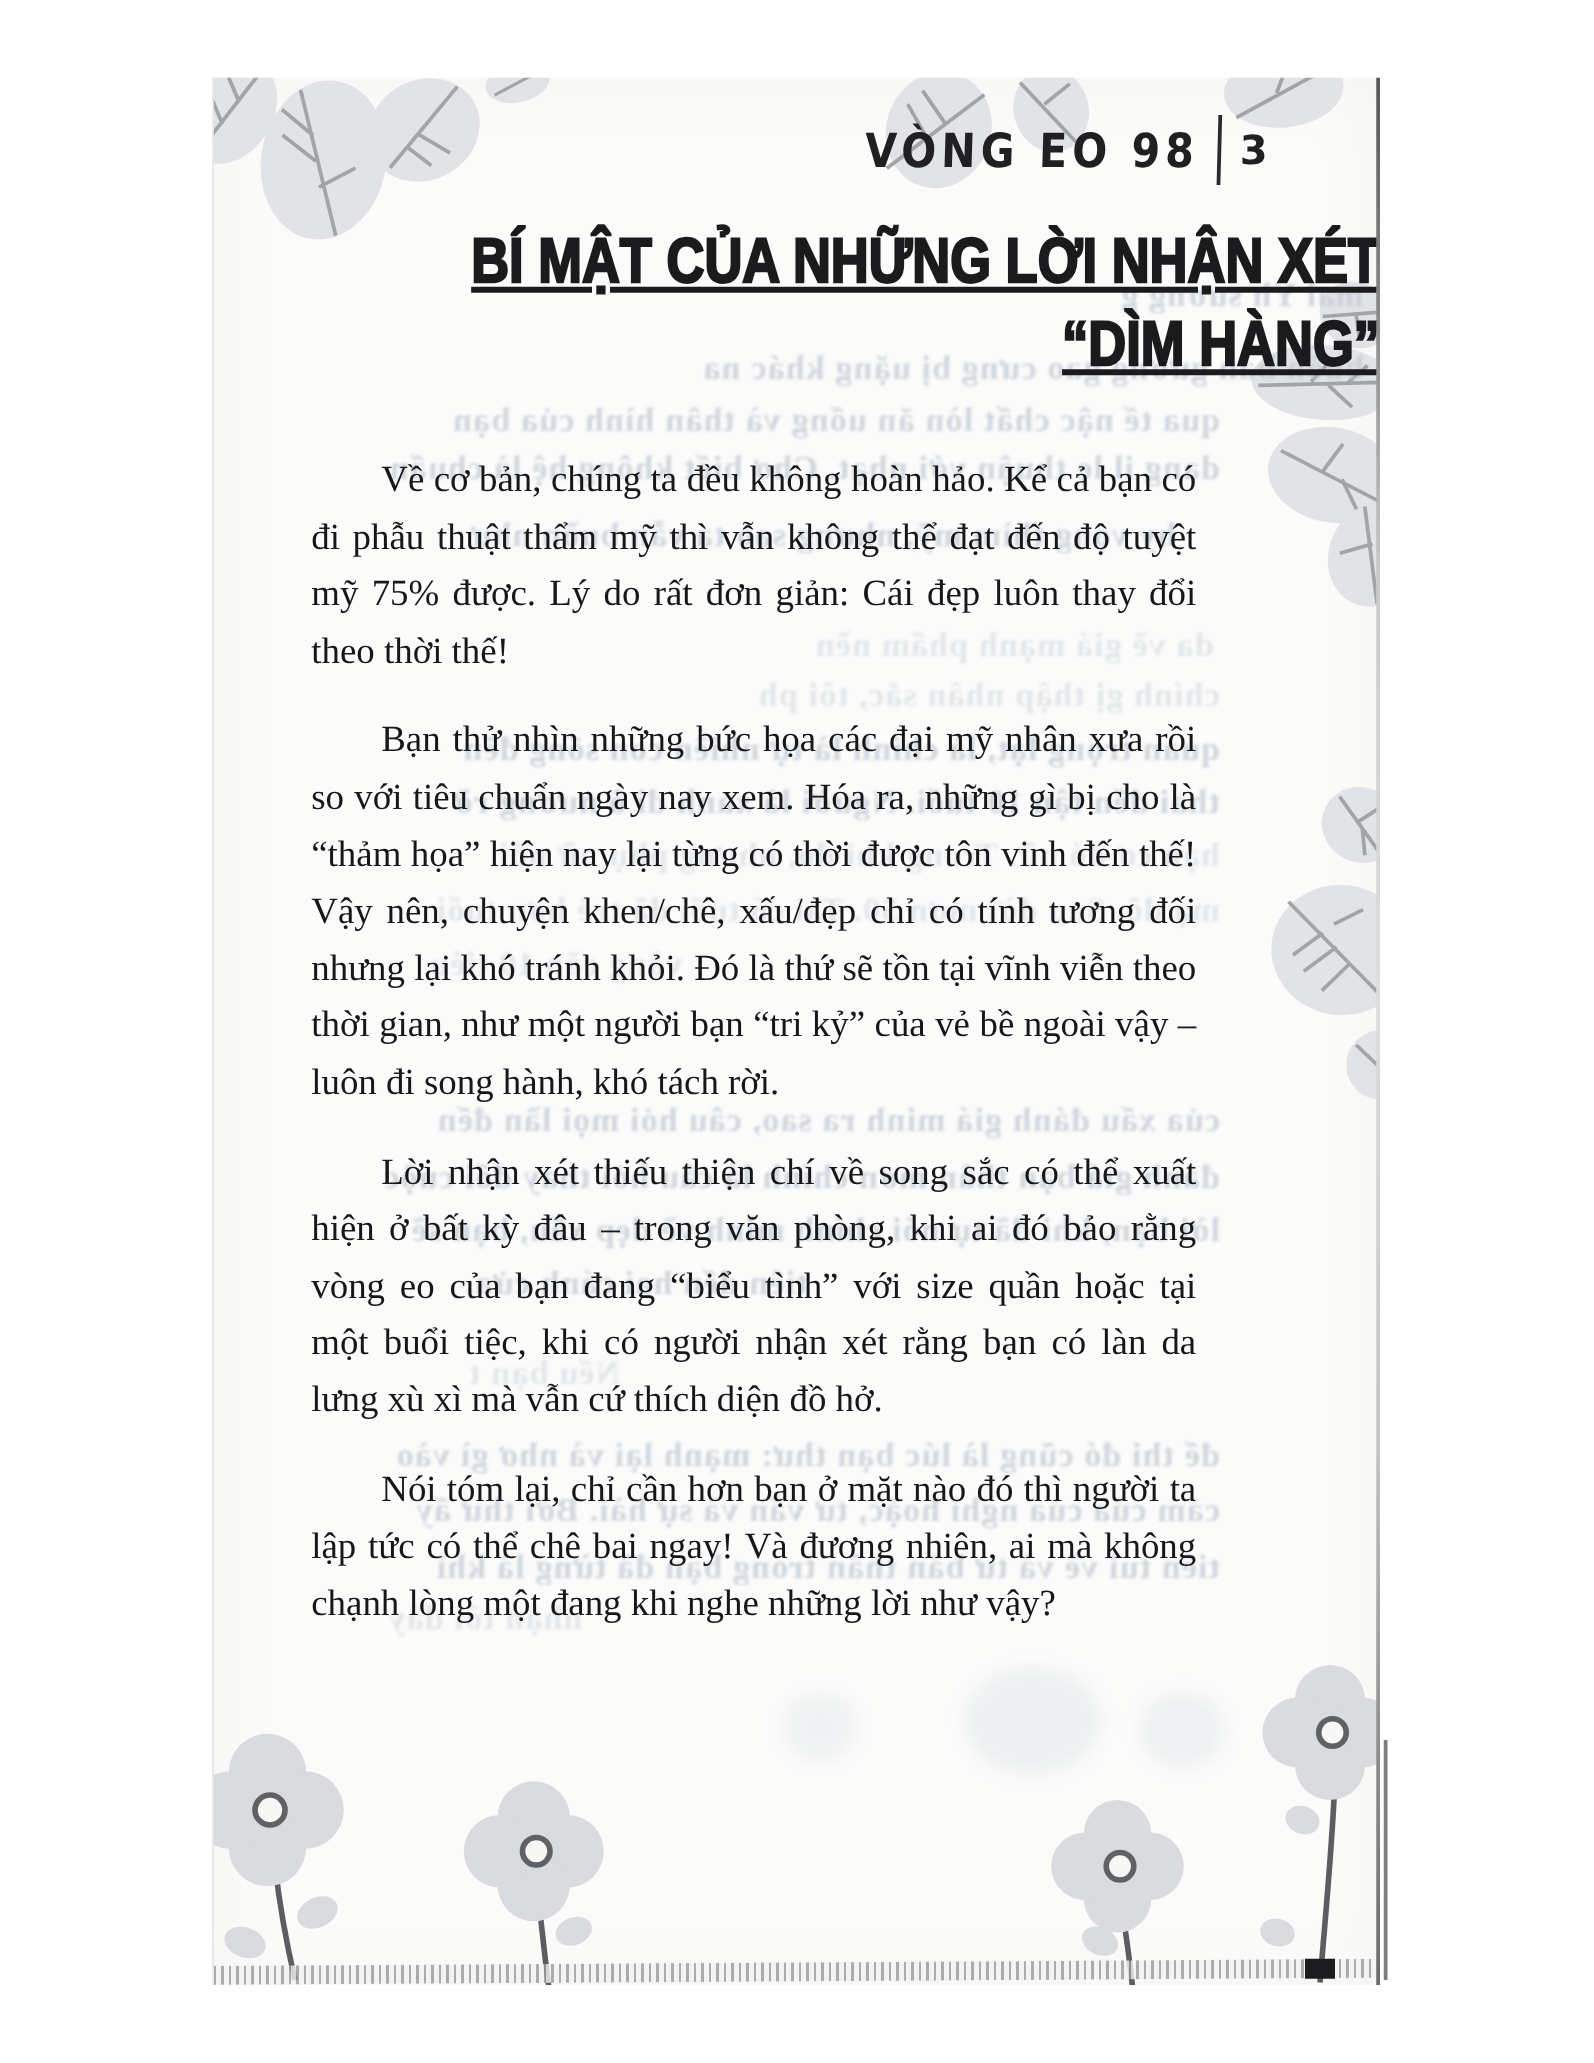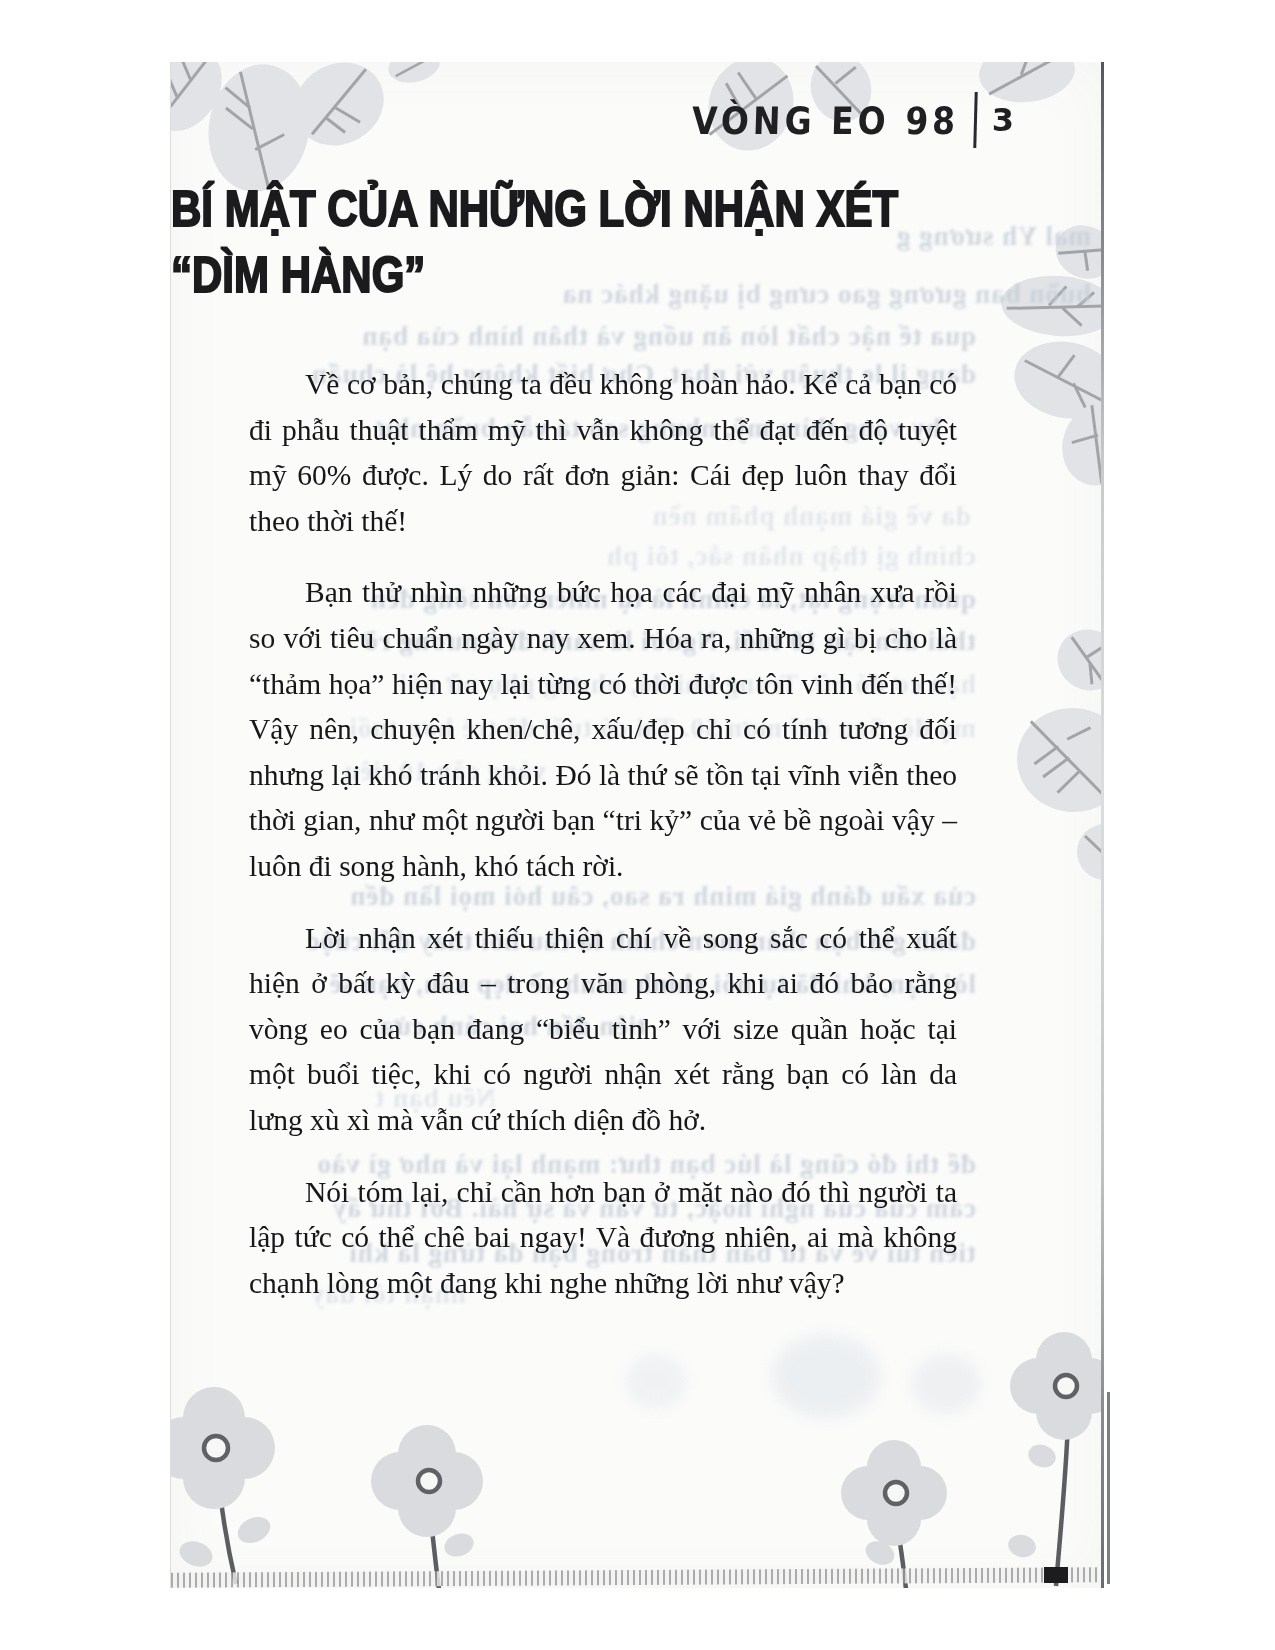--- a/index.html
+++ b/index.html
@@ -17,21 +17,21 @@
   .outer-line{position:absolute;left:1107px;top:1392px;width:3px;height:192px;background:#7c7e81;}
 
   .decor{position:absolute;left:0;top:0;pointer-events:none;}
 
   .header{position:absolute;top:30px;right:88px;display:flex;align-items:center;gap:15px;color:#202023;}
   .header .bt{font-family:"DejaVu Sans",sans-serif;font-weight:700;font-size:33px;line-height:1;
         letter-spacing:4px;transform:scaleY(1.14) skewX(-2deg);}
   .header .sep{width:3px;height:56px;background:#2a2a2d;transform:rotate(1.5deg);}
   .header .pn{font-family:"DejaVu Sans",sans-serif;font-weight:700;font-size:32px;line-height:1;letter-spacing:2px;}
 
-  .title{position:absolute;top:114px;left:0;width:100%;text-align:left;color:#1b1b1e;}
+  .title{position:absolute;top:114px;left:0;width:100%;text-align:right;color:#1b1b1e;text-decoration:underline;}
   .title .tl{display:block;font-family:"Liberation Sans","DejaVu Sans",sans-serif;font-weight:700;
         font-size:42px;line-height:66px;letter-spacing:0px;-webkit-text-stroke:1.7px #1b1b1e;
         transform:scaleY(1.2);}
 
   .bodytext{position:absolute;top:300px;left:78px;width:708px;}
   .bodytext p{margin:0 0 26px 0;text-indent:56px;text-align:justify;color:#17171a;
         font-size:29.5px;line-height:45.6px;}
 
   .ghost{position:absolute;white-space:nowrap;overflow:hidden;transform:scaleX(-1);
         filter:blur(1.4px);color:#c5cdd7;font-weight:700;font-size:27px;line-height:32px;
@@ -186,21 +186,21 @@
       <span class="sep"></span>
       <span class="pn">3</span>
     </div>
 
     <div class="title">
       <span class="tl">BÍ MẬT CỦA NHỮNG LỜI NHẬN XÉT</span>
       <span class="tl">“DÌM HÀNG”</span>
     </div>
 
     <div class="bodytext">
-      <p>Về cơ bản, chúng ta đều không hoàn hảo. Kể cả bạn có đi phẫu thuật thẩm mỹ thì vẫn không thể đạt đến độ tuyệt mỹ 60% được. Lý do rất đơn giản: Cái đẹp luôn thay đổi theo thời thế!</p>
+      <p>Về cơ bản, chúng ta đều không hoàn hảo. Kể cả bạn có đi phẫu thuật thẩm mỹ thì vẫn không thể đạt đến độ tuyệt mỹ 75% được. Lý do rất đơn giản: Cái đẹp luôn thay đổi theo thời thế!</p>
       <p>Bạn thử nhìn những bức họa các đại mỹ nhân xưa rồi so với tiêu chuẩn ngày nay xem. Hóa ra, những gì bị cho là “thảm họa” hiện nay lại từng có thời được tôn vinh đến thế! Vậy nên, chuyện khen/chê, xấu/đẹp chỉ có tính tương đối nhưng lại khó tránh khỏi. Đó là thứ sẽ tồn tại vĩnh viễn theo thời gian, như một người bạn “tri kỷ” của vẻ bề ngoài vậy – luôn đi song hành, khó tách rời.</p>
       <p>Lời nhận xét thiếu thiện chí về song sắc có thể xuất hiện ở bất kỳ đâu – trong văn phòng, khi ai đó bảo rằng vòng eo của bạn đang “biểu tình” với size quần hoặc tại một buổi tiệc, khi có người nhận xét rằng bạn có làn da lưng xù xì mà vẫn cứ thích diện đồ hở.</p>
       <p>Nói tóm lại, chỉ cần hơn bạn ở mặt nào đó thì người ta lập tức có thể chê bai ngay! Và đương nhiên, ai mà không chạnh lòng một đang khi nghe những lời như vậy?</p>
     </div>
 
     <div class="stripes"></div>
     <div class="stripe-mark"></div>
     <div class="edge-right"></div>
   </div>
 

